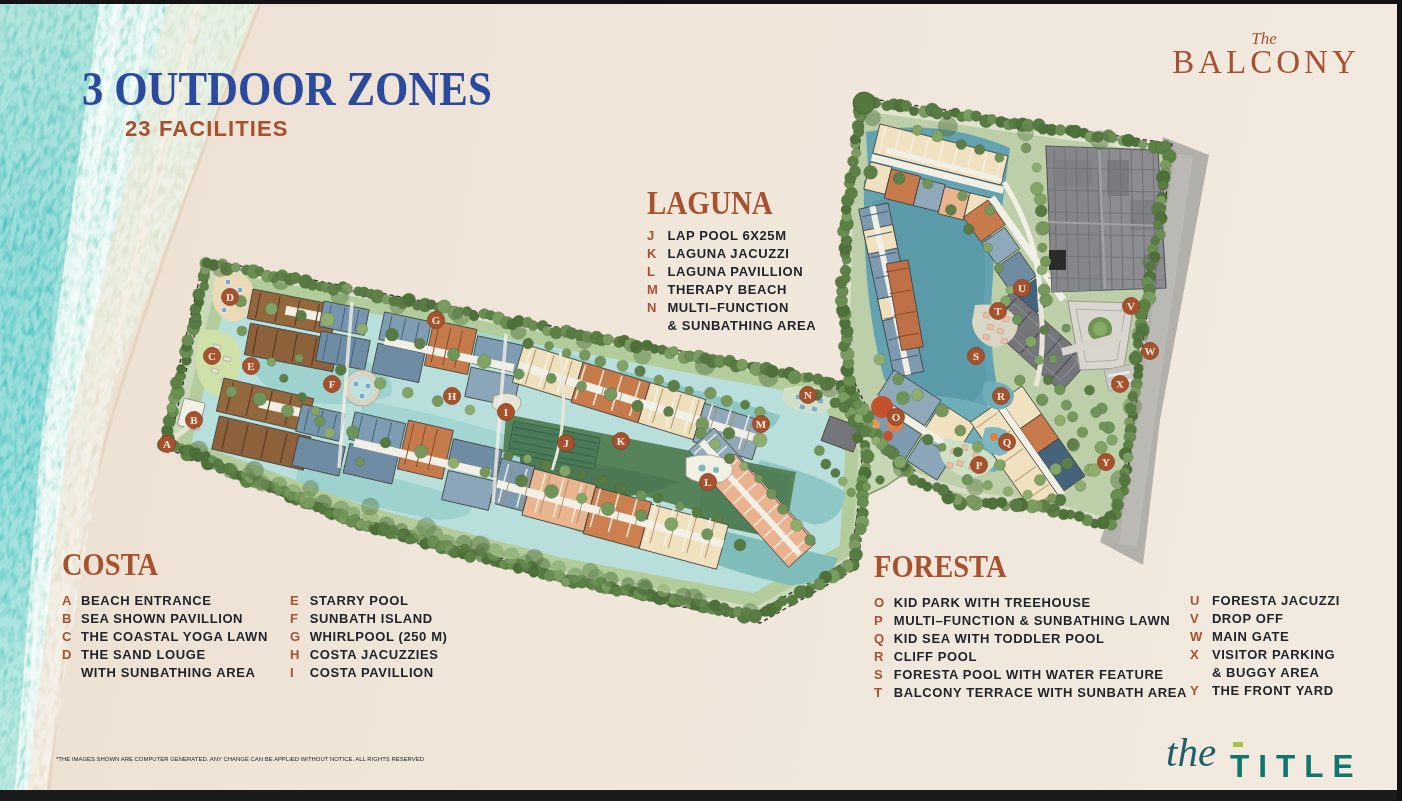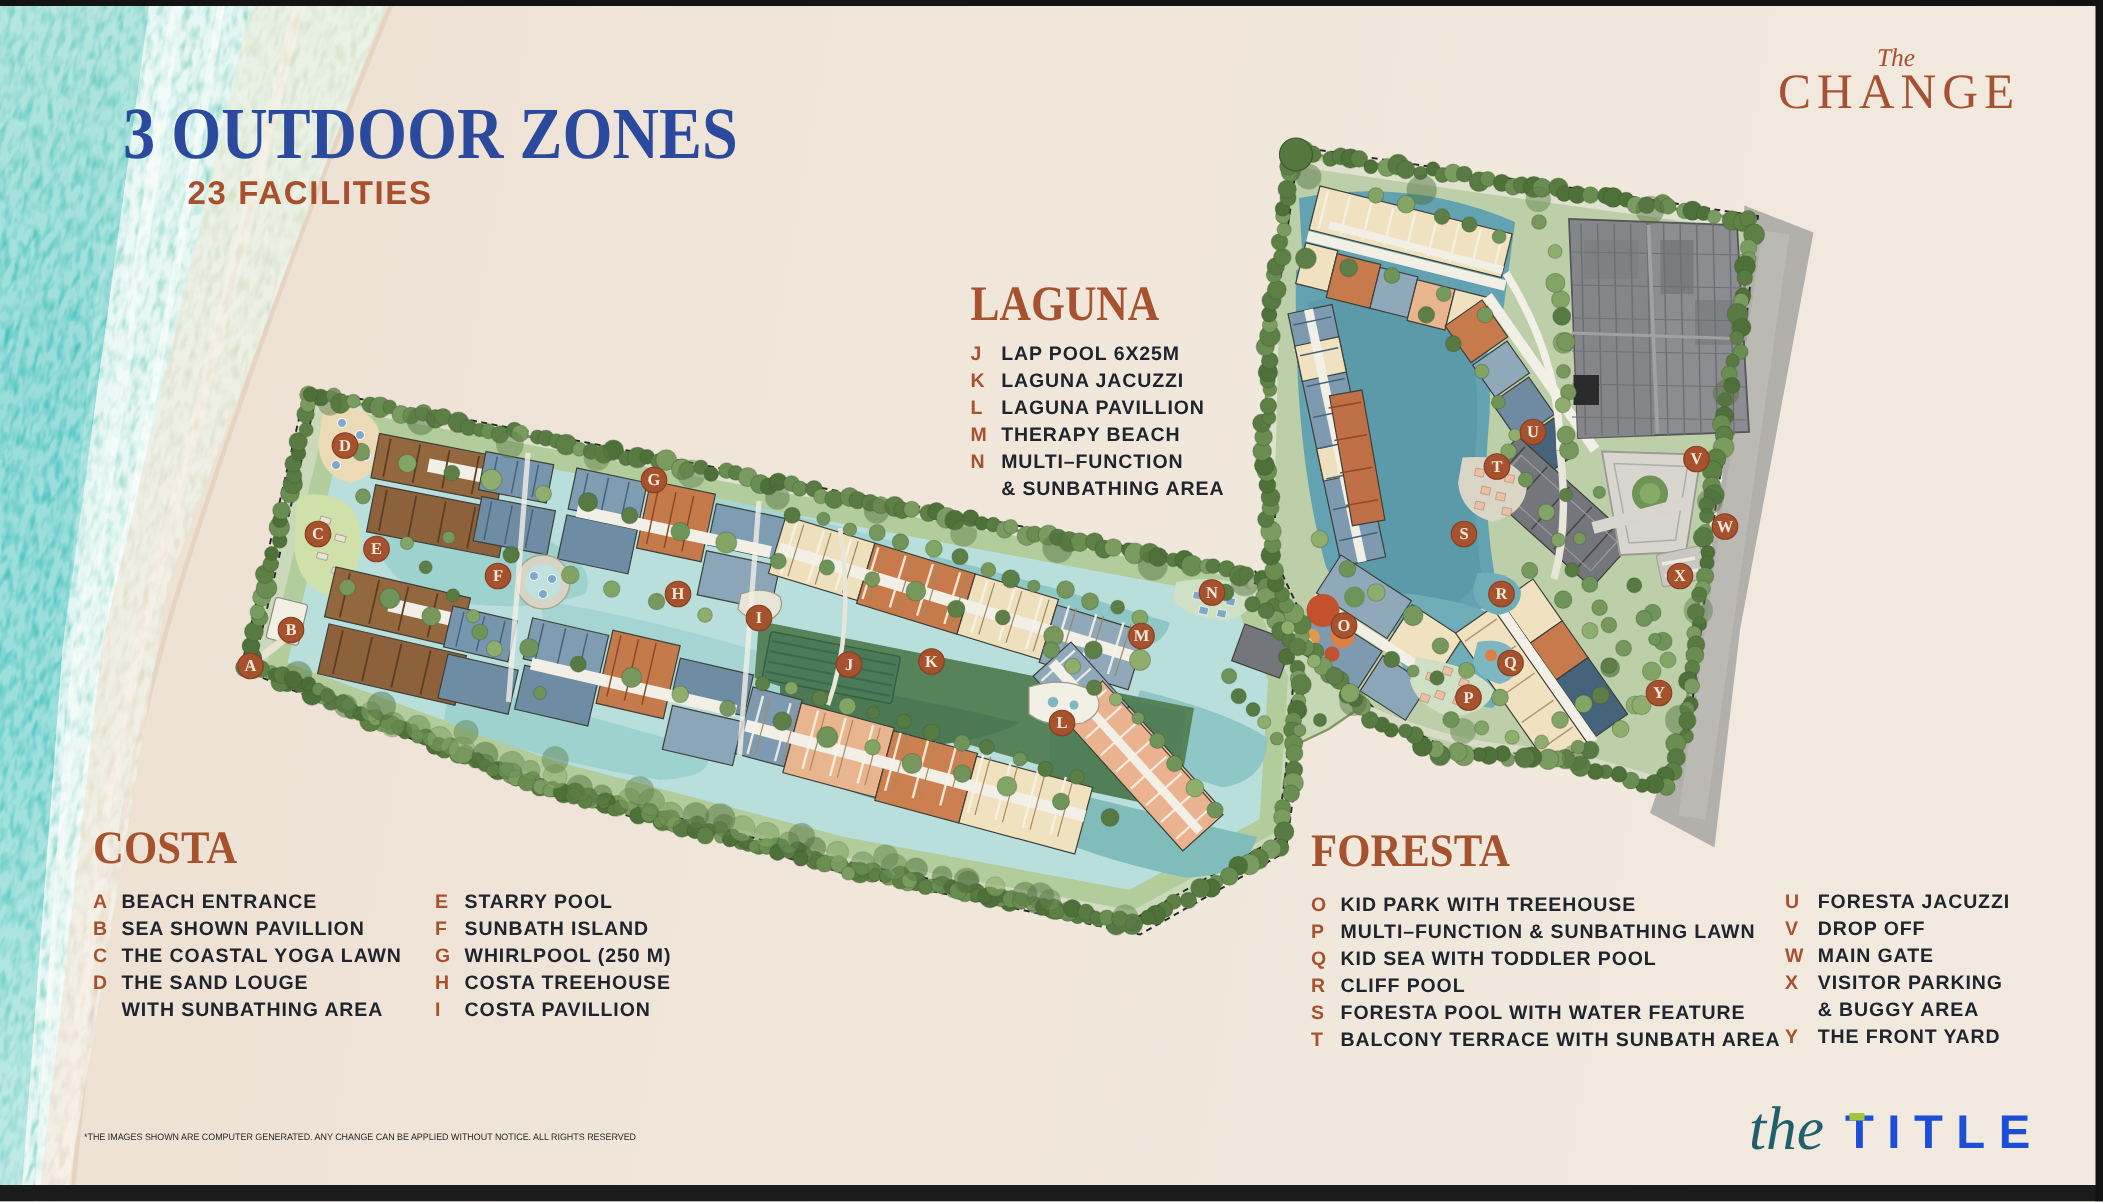--- a/index.html
+++ b/index.html
@@ -1430,21 +1430,21 @@
       </g>
 </svg>
 </div>
 
 <div class="abs h-serif" style="left:82px;top:60px;font-size:49px;color:#2c4a9d;letter-spacing:0px;white-space:nowrap;transform:scaleX(.875);transform-origin:0 0;">3 OUTDOOR ZONES</div>
 
 <div class="abs" style="left:82px;top:116px;font-size:22px;font-weight:bold;color:#a7502b;letter-spacing:1.1px;padding-left:43px;">23 FACILITIES</div>
 
 <div class="abs" style="left:1164px;top:30px;width:200px;text-align:center;color:#a65232;">
   <div style="font-family:'Liberation Serif',serif;font-style:italic;font-size:17px;line-height:17px;">The</div>
-  <div style="font-family:'Liberation Serif',serif;font-size:33px;line-height:30px;letter-spacing:4px;margin-left:4px;">CHANGE</div>
+  <div style="font-family:'Liberation Serif',serif;font-size:33px;line-height:30px;letter-spacing:4px;margin-left:4px;">BALCONY</div>
 </div>
 
 <div class="abs" style="left:647px;top:168px;margin-top:20px;">
   <div class="h-serif rust" style="font-size:33px;line-height:30px;transform:scaleX(.88);transform-origin:0 0;">LAGUNA</div>
   <div class="lst" style="margin-top:9px;">
     <table>
       <tbody>
           <tr>
             <td class="k">J</td>
             <td>LAP POOL 6X25M</td>
@@ -1513,21 +1513,21 @@
       <tr>
           <td class="k">F</td>
           <td>SUNBATH ISLAND</td>
         </tr>
       <tr>
           <td class="k">G</td>
           <td>WHIRLPOOL (250 M)</td>
         </tr>
       <tr>
           <td class="k">H</td>
-          <td>COSTA TREEHOUSE</td>
+          <td>COSTA JACUZZIES</td>
         </tr>
       <tr>
           <td class="k">I</td>
           <td>COSTA PAVILLION</td>
         </tr>
     </tbody>
     </table>
 </div>
 
 <div class="abs" style="left:874px;top:553px;">
@@ -1591,21 +1591,21 @@
           <td>THE FRONT YARD</td>
         </tr>
     </tbody>
     </table>
 </div>
 
 <div class="abs" style="left:56px;top:755px;font-size:6.2px;color:#27272a;letter-spacing:0;transform:scaleX(.96);transform-origin:0 0;">*THE IMAGES SHOWN ARE COMPUTER GENERATED. ANY CHANGE CAN BE APPLIED WITHOUT NOTICE. ALL RIGHTS RESERVED</div>
 
 <div class="abs" style="left:1168px;top:728px;width:200px;height:50px;">
   <span style="position:absolute;left:-2px;top:0px;font-family:'Liberation Serif',serif;font-style:italic;font-size:41px;color:#20606c;">the</span>
-  <span style="position:absolute;left:62px;top:8px;font-size:31.5px;font-weight:bold;color:#1d4ed8;letter-spacing:9px;">TITLE</span>
+  <span style="position:absolute;left:62px;top:20px;font-size:31.5px;font-weight:bold;color:#0f766e;letter-spacing:9px;">TITLE</span>
   <span style="position:absolute;left:64.5px;top:13.5px;width:10.5px;height:5.5px;background:#a4c43c;"></span>
 </div>
 
 <div class="abs" style="left:0;top:0;width:1402px;height:4px;background:#131313;"></div>
 
 <div class="abs" style="left:0;top:790px;width:1402px;height:11px;background:#1b1b1b;"></div>
 
 <div class="abs" style="left:1397px;top:0;width:5px;height:801px;background:#131313;"></div>
 
 </body></html>

